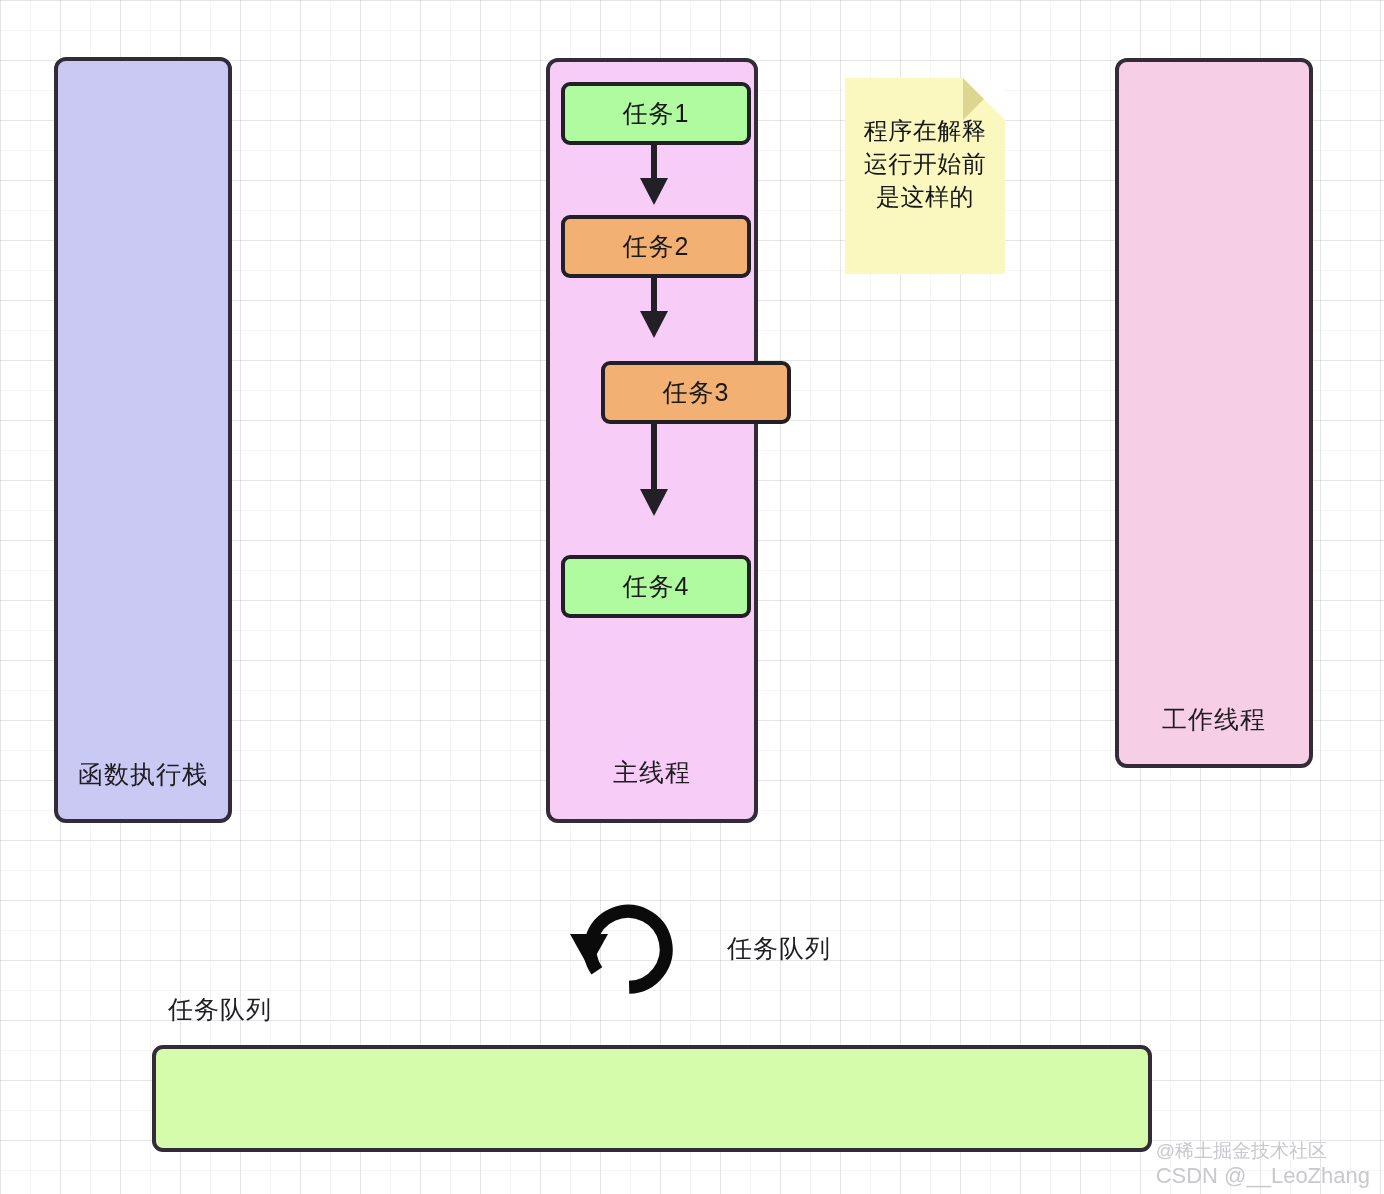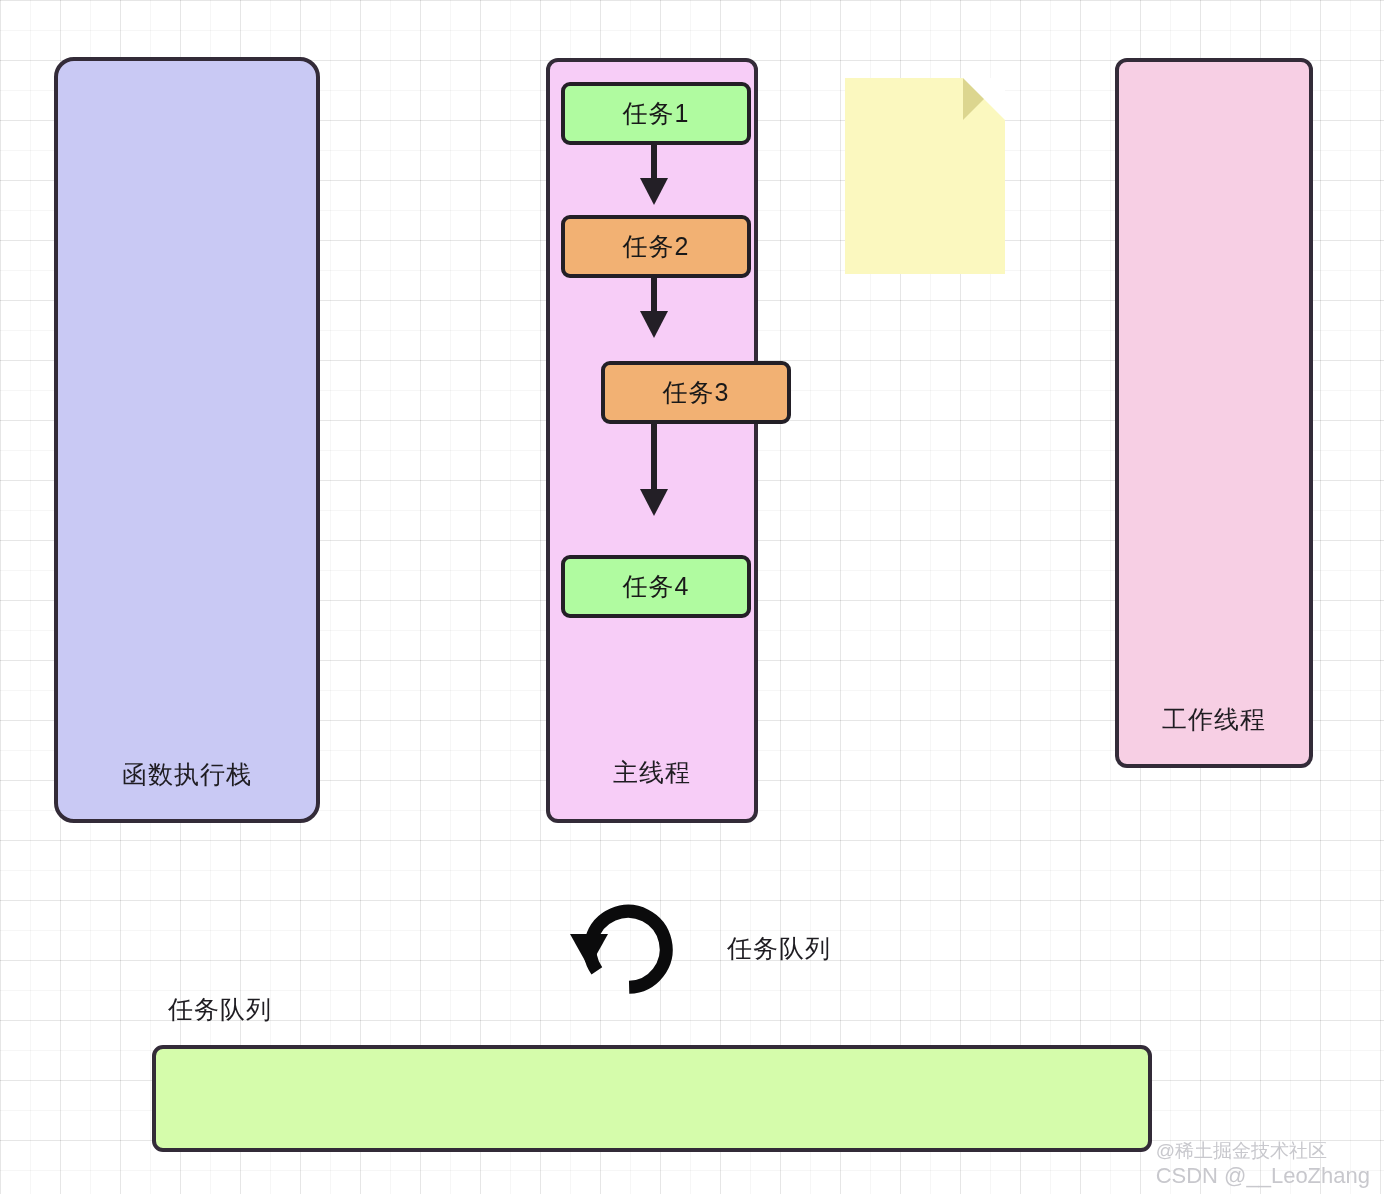--- a/index.html
+++ b/index.html
@@ -43,24 +43,24 @@
     text-align: center;
     font-size: 25px;
     color: #1f1d22;
     letter-spacing: 1px;
   }
 
   
   #call-stack {
     left: 54px;
     top: 57px;
-    width: 266px;
+    width: 178px;
     height: 766px;
     background: #c9c9f4;
-    border-radius: 20px;
+    border-radius: 12px;
   }
   #call-stack-label { bottom: 28px; }
 
   
   #main-thread {
     left: 546px;
     top: 58px;
     width: 212px;
     height: 765px;
     background: #f7cdf7;
@@ -241,20 +241,21 @@
     <div class="col-label" id="main-thread-label">主线程</div>
   </div>
 
   <div class="box" id="worker-thread">
     <div class="col-label" id="worker-thread-label">工作线程</div>
   </div>
 
   <div id="sticky-note">
     <div class="fold-shade"></div>
     <div class="fold"></div>
+    <div class="note-text">程序在解释运行开始前是这样的</div>
   </div>
 
   <svg id="event-loop-icon" viewBox="0 0 120 114">
     <path d="M 23 62 A 38 38 0 1 1 40 94" fill="none" stroke="#0b0b0c" stroke-width="13" stroke-linecap="butt" transform="rotate(-35 60 60)"></path>
     <path d="M 4 46 L 42 46 L 23 80 Z" fill="#0b0b0c"></path>
   </svg>
   <div id="event-loop-label">任务队列</div>
 
   <div id="task-queue-label">任务队列</div>
   <div class="box" id="task-queue"></div>

